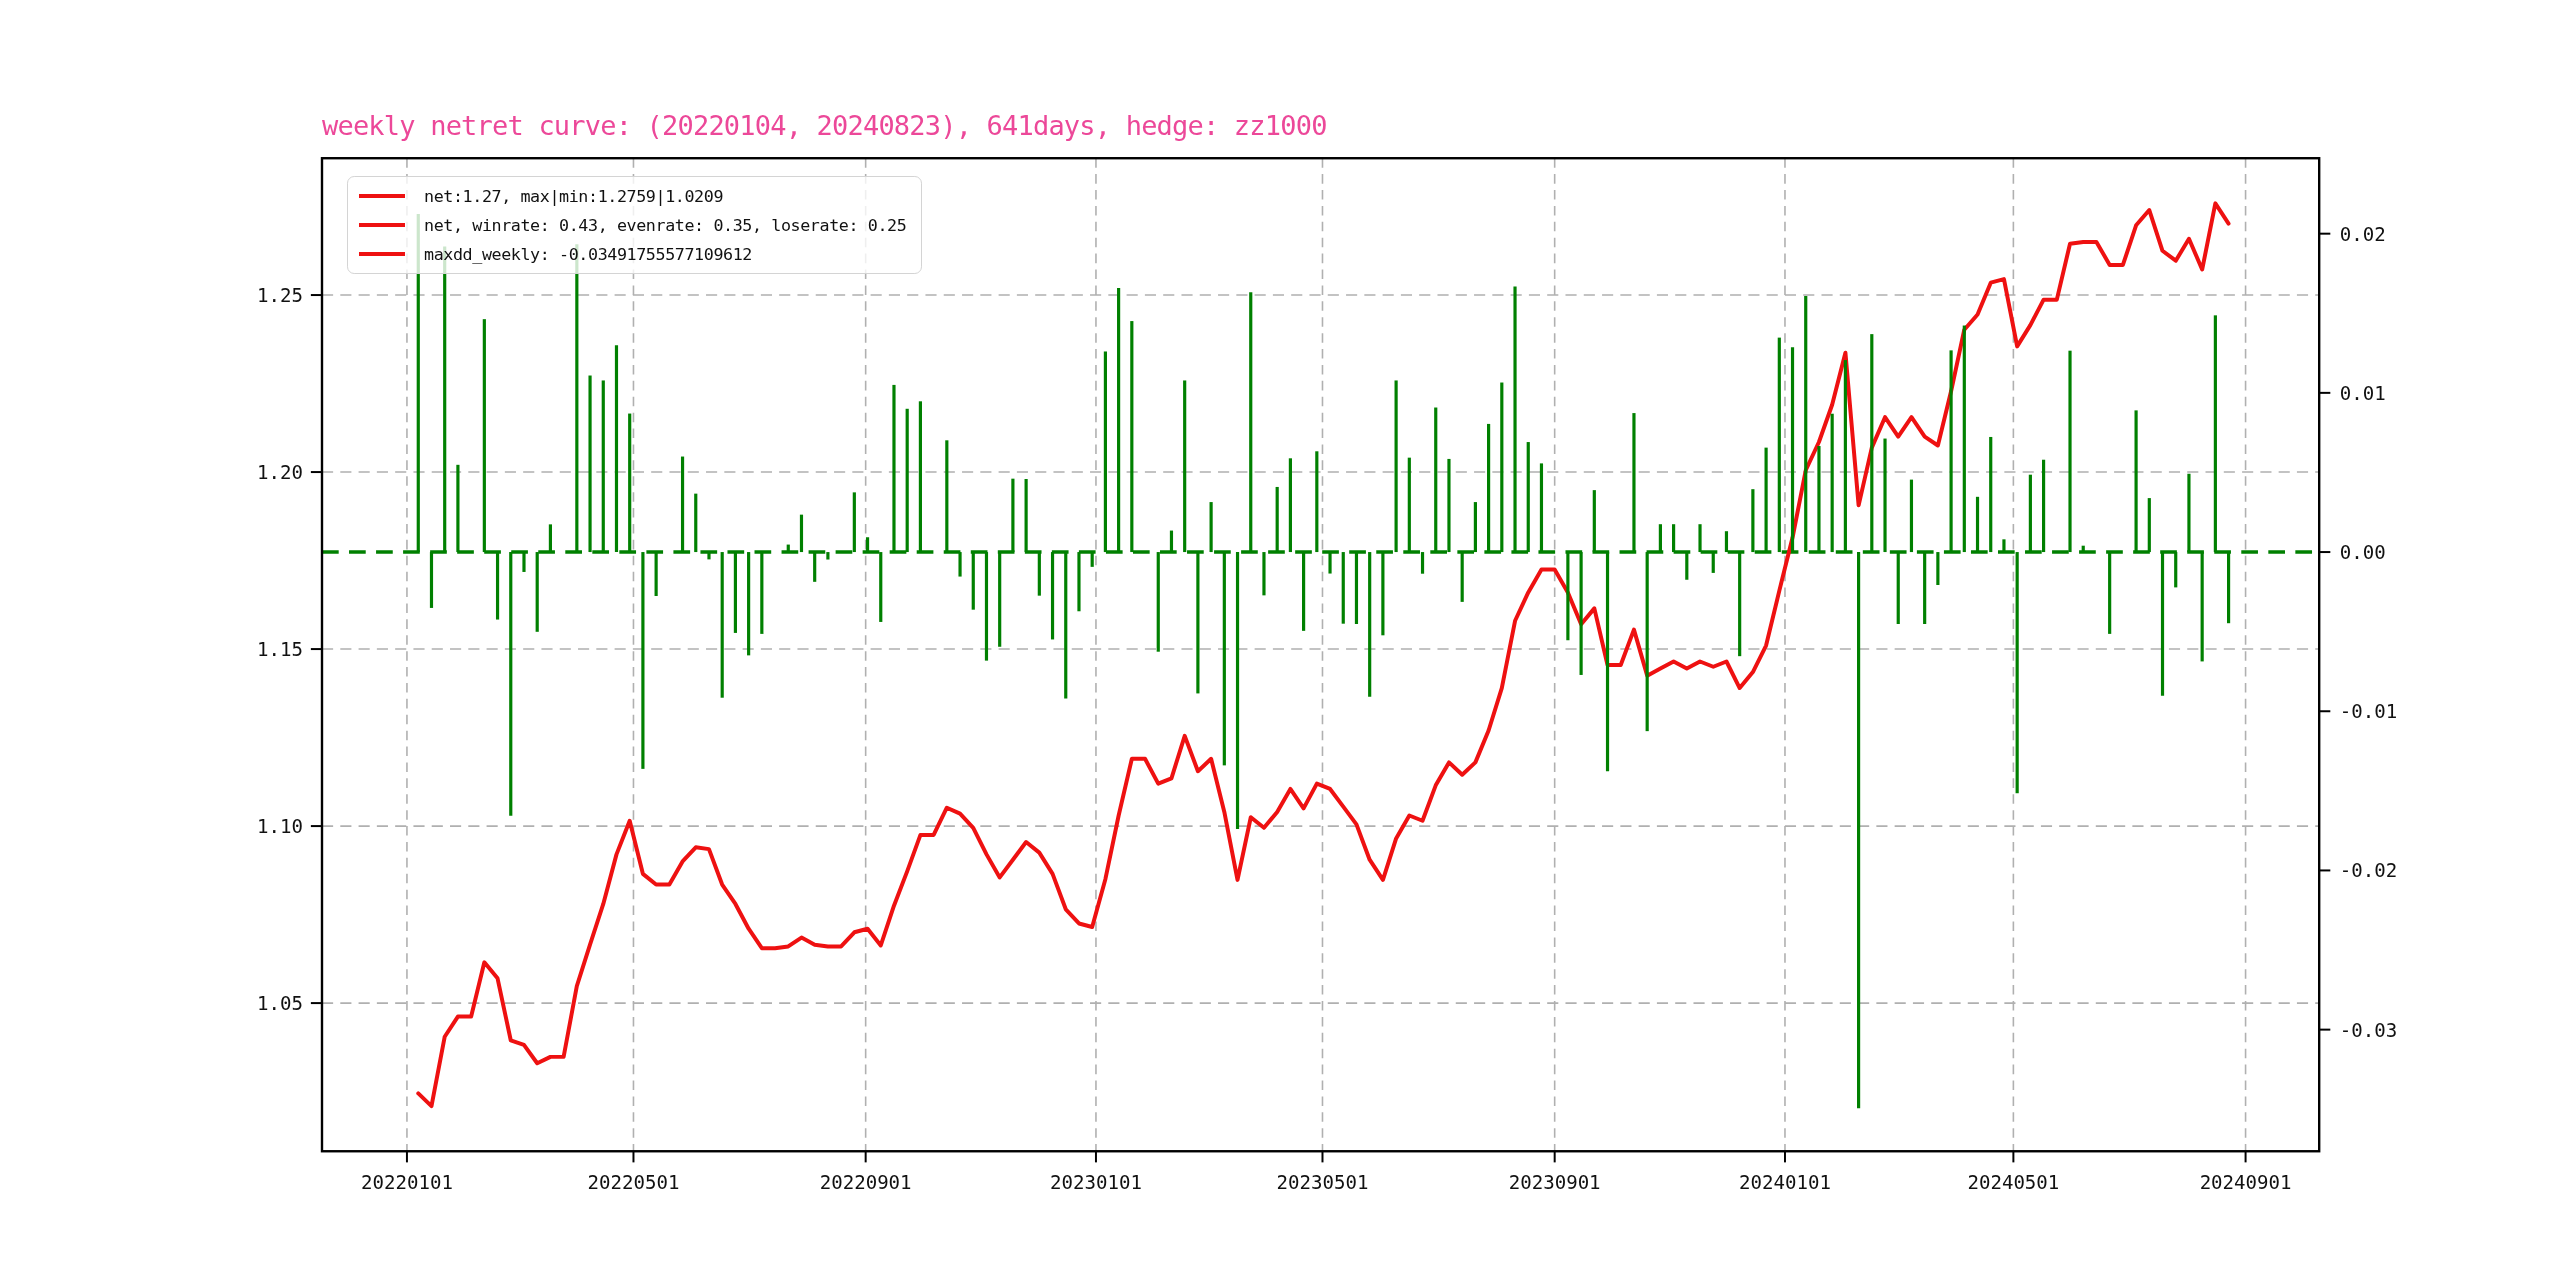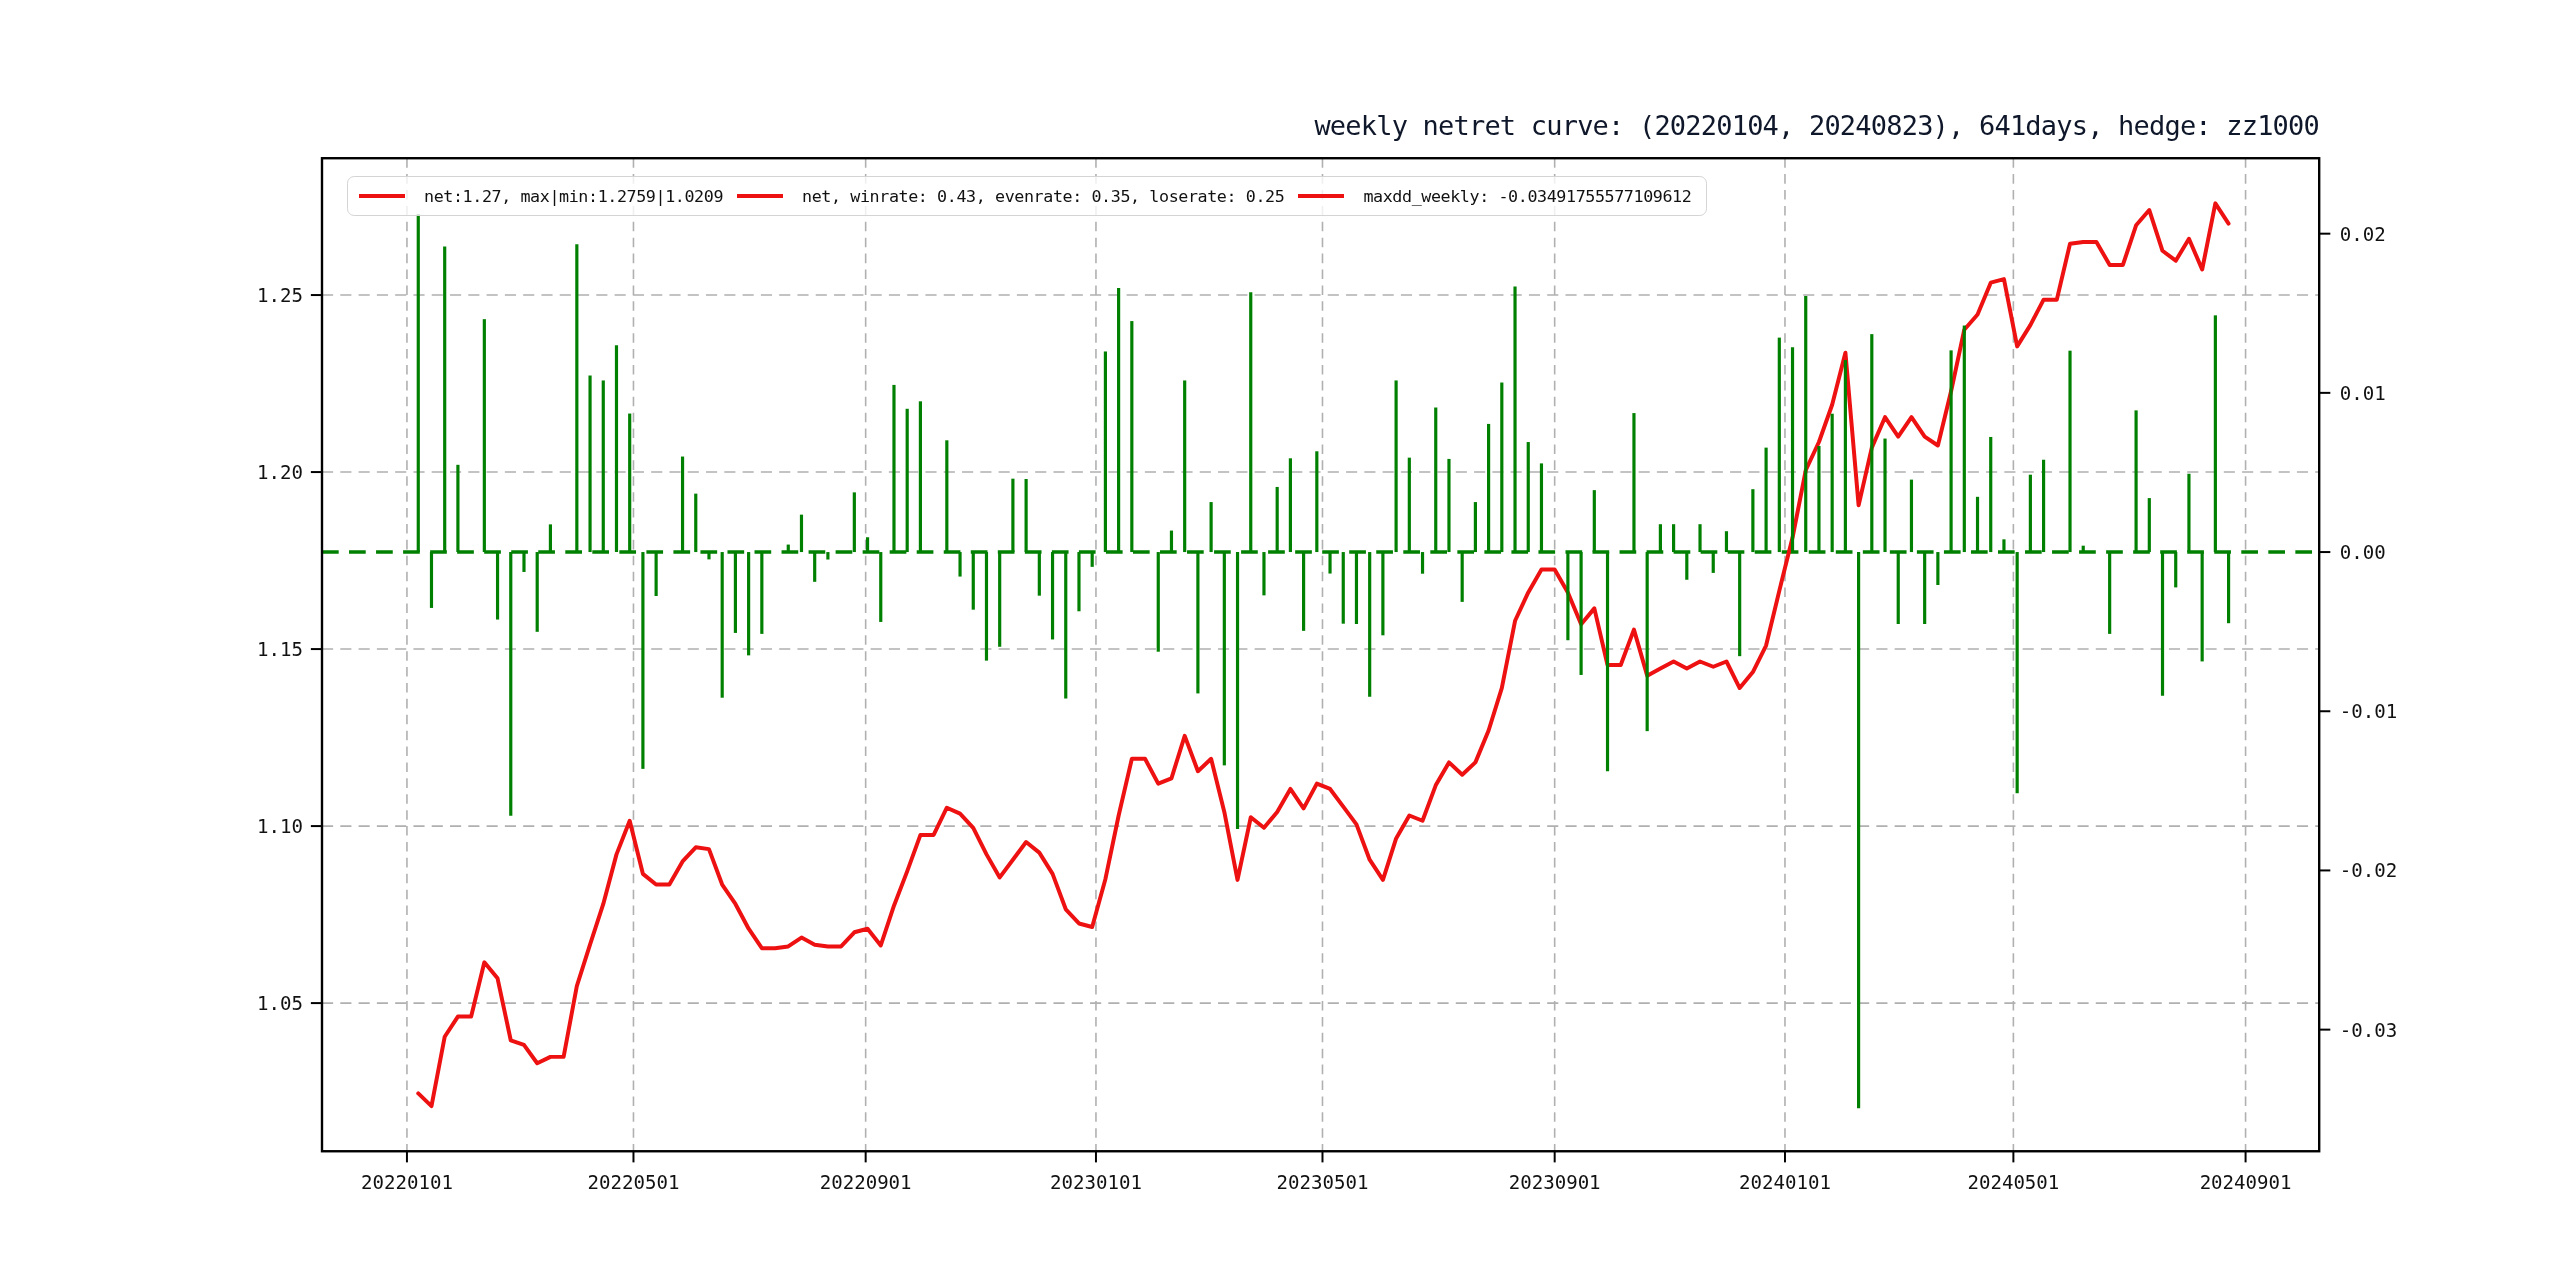--- a/index.html
+++ b/index.html
@@ -1,23 +1,23 @@
 <!DOCTYPE html>
 <html style="font-size:12.7px"><head>
 <meta charset="utf-8">
 <style>
   html,body{margin:0;padding:0;background:#ffffff;}
   body{width:2576px;height:1288px;overflow:hidden;}
   .stage{position:relative;width:2576px;height:1288px;background:#ffffff;
          font-family:"DejaVu Sans Mono","Liberation Mono",monospace;}
   #chart{position:absolute;left:0;top:0;}
-  .chart-title{position:absolute;left:322px;top:110px;width:1997px;text-align:right;
-         font-size:27px;color:#0f172a;letter-spacing:-0.8px;white-space:pre;}
-  .legend{position:absolute;left:347px;top:176px;display:flex;flex-direction:row;
-         gap:14px;padding:8px 14.3px 8px 11px;background:rgba(255,255,255,0.8);
+  .chart-title{position:absolute;left:322px;top:110px;width:1997px;text-align:left;
+         font-size:27px;color:#ec4899;letter-spacing:-0.8px;white-space:pre;}
+  .legend{position:absolute;left:347px;top:176px;display:flex;flex-direction:column;
+         gap:7px;padding:8px 14.3px 8px 11px;background:rgba(255,255,255,0.8);
          border:1.6px solid #d4d4d4;border-radius:7.2px;z-index:5;}
   .legend-row{display:flex;align-items:center;height:22px;}
   .legend-swatch{display:inline-block;width:46px;height:0;border-top:4px solid #ee1111;
          margin-right:19px;flex:0 0 auto;}
   .legend-label{font-size:16.7px;color:#111;white-space:pre;letter-spacing:-0.4px;}
   text{font-family:"DejaVu Sans Mono","Liberation Mono",monospace;}
 </style>
 </head>
 <body>
 

